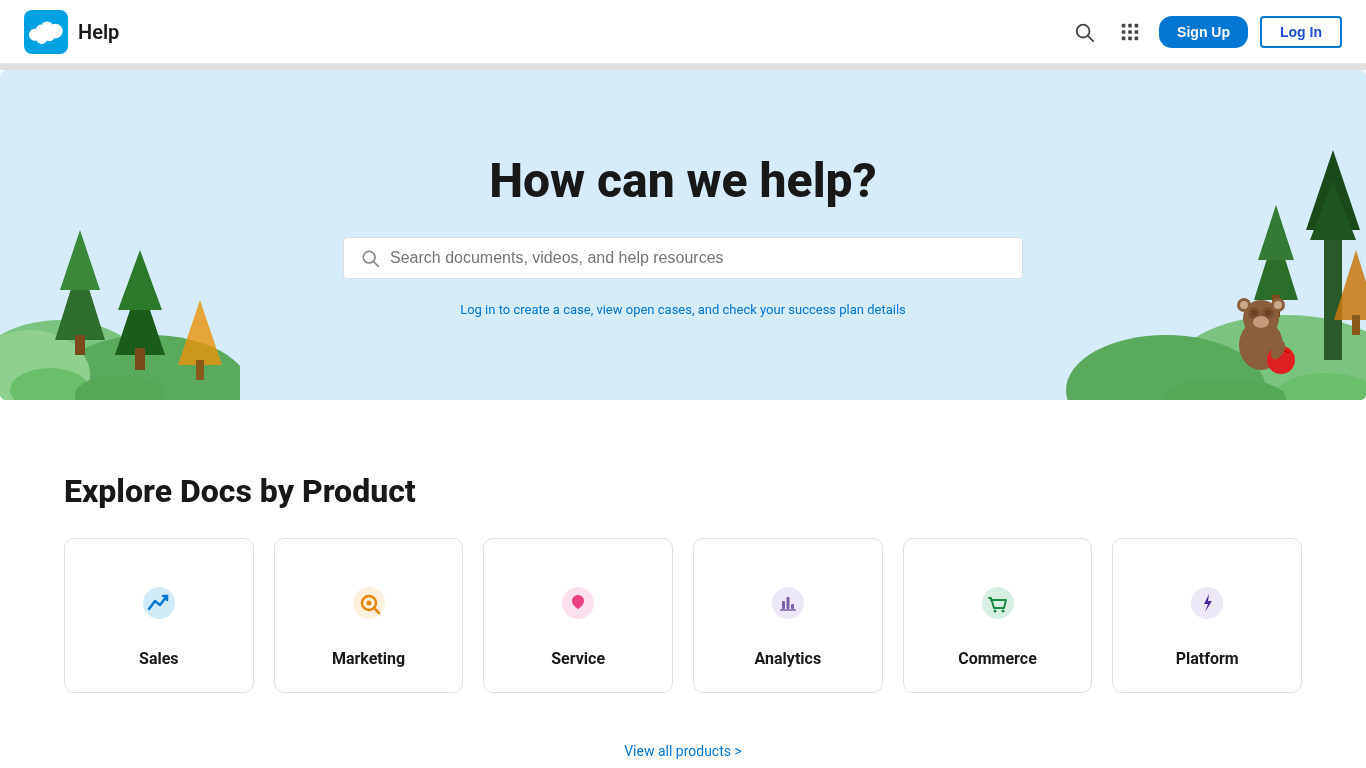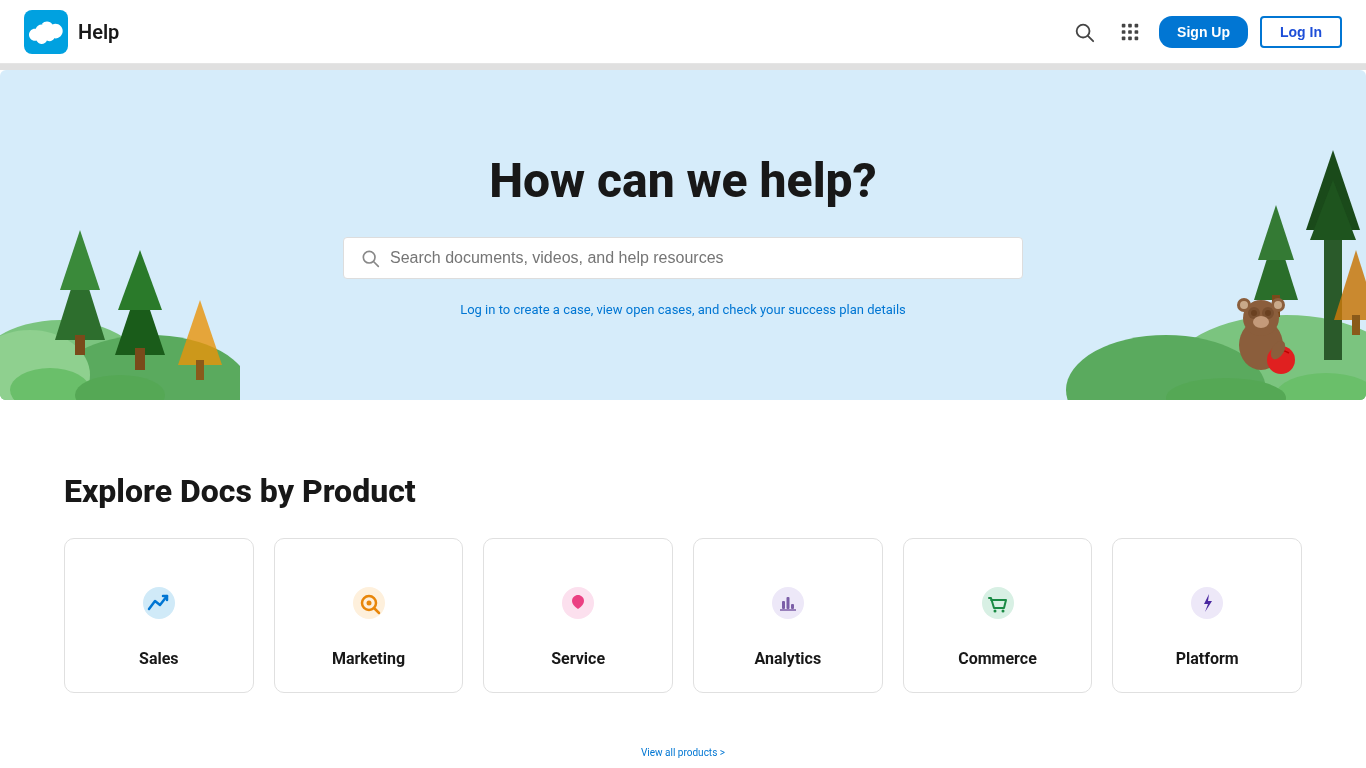--- a/index.html
+++ b/index.html
@@ -161,21 +161,21 @@
       color: #181818;
     }
 
     
     .view-all-row {
       text-align: center;
       padding: 16px 0 24px;
     }
     .view-all-link {
       color: #0176d3;
-      font-size: 10px;
+      font-size: 14px;
       text-decoration: none;
       cursor: pointer;
     }
 
     
     .scrollbar-hint {
       height: 6px;
       background: #e0e0e0;
     }
   </style>

